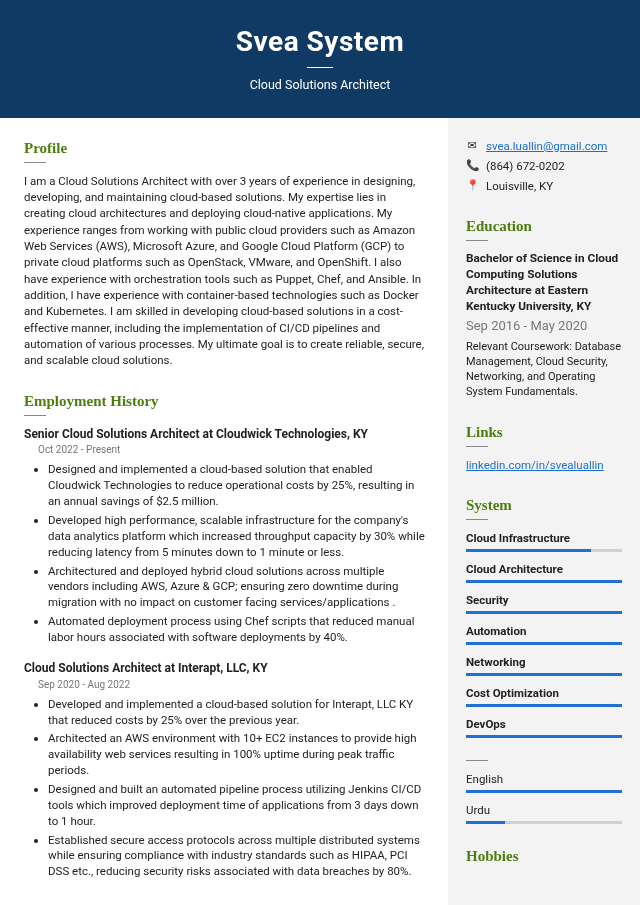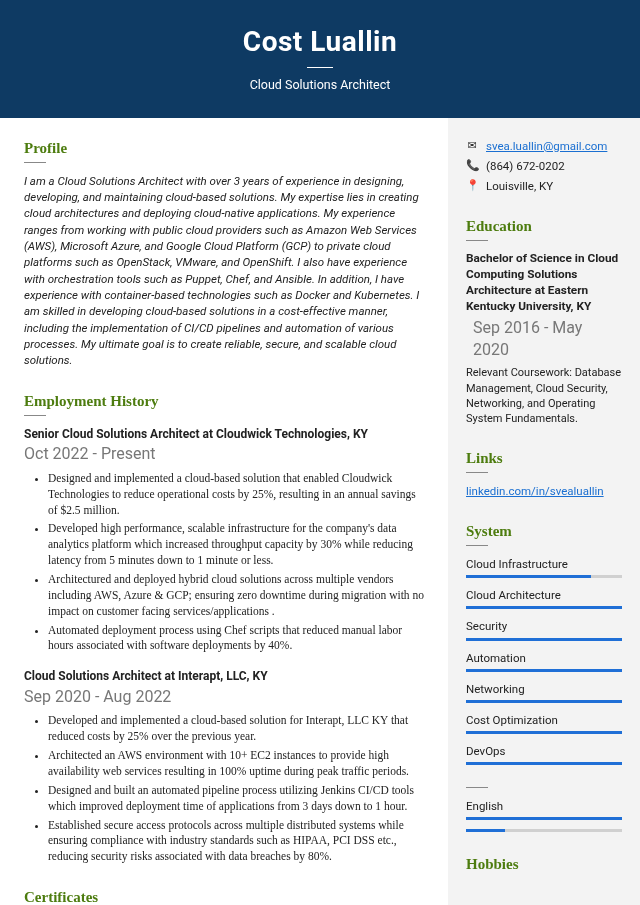--- a/index.html
+++ b/index.html
@@ -51,43 +51,42 @@
     margin-bottom: 3px;
   }
   .section-underline {
     width: 22px;
     border-bottom: 1px solid #888;
     margin-bottom: 10px;
   }
   .main p.body-text {
     line-height: 1.42;
     margin-bottom: 20px;
-    font-style: italic;
   }
   .job {
     margin-bottom: 14px;
   }
   .job-title {
     font-weight: 700;
     font-size: 12px;
     margin-bottom: 1px;
   }
   .job-dates {
     color: #777;
-    font-size: 16px;
+    font-size: 10px;
     margin-bottom: 5px;
+    margin-left: 14px;
   }
   ul.bullets {
     list-style: disc;
     padding-left: 24px;
   }
   ul.bullets li {
     margin-bottom: 3px;
     line-height: 1.38;
-    font-family: Liberation Serif, serif;
   }
   .section { margin-bottom: 22px; }
   .sidebar .section { margin-bottom: 22px; }
   .contact-row {
     display: flex;
     align-items: center;
     gap: 8px;
     margin-bottom: 4px;
     font-size: 11.5px;
   }
@@ -101,30 +100,30 @@
     text-decoration: underline;
   }
   .edu-title {
     font-weight: 700;
     font-size: 11.8px;
     line-height: 1.35;
     margin-bottom: 2px;
   }
   .edu-dates {
     color: #777;
-    font-size: 16px;
+    font-size: 13px;
     margin-bottom: 4px;
-    margin-left: 7px;
   }
   .edu-desc {
     font-size: 11px;
     line-height: 1.38;
   }
   .skill {
     margin-bottom: 9px;
+    font-weight: bold;
   }
   .skill-label {
     font-size: 11.5px;
     margin-bottom: 3px;
   }
   .skill-bar {
     height: 3px;
     background: #d0d0d0;
     width: 100%;
     position: relative;
@@ -138,21 +137,21 @@
   }
   .lang {
     margin-bottom: 9px;
   }
   .lang-label { font-size: 11.5px; margin-bottom: 3px; }
 </style>
 </head>
 <body>
 
 <div class="header">
-  <h1>Cost Luallin</h1>
+  <h1>Svea System</h1>
   <div class="name-underline"></div>
   <div class="subtitle">Cloud Solutions Architect</div>
 </div>
 
 <div class="content">
   <div class="main">
 
     <div class="section">
       <h2 class="section-title">Profile</h2>
       <div class="section-underline"></div>
@@ -276,20 +275,21 @@
     <div class="section">
       <div class="section-underline"></div>
       <div id="langs-container">
           <div class="lang">
             <div class="lang-label">English</div>
             <div class="skill-bar">
               <div class="skill-bar-fill" style="width:100%"></div>
             </div>
           </div>
           <div class="lang">
+            <div class="lang-label">Urdu</div>
             <div class="skill-bar">
               <div class="skill-bar-fill" style="width:25%"></div>
             </div>
           </div>
         </div>
     </div>
 
     <div class="section" style="margin-bottom:0">
       <h2 class="section-title">Hobbies</h2>
 

